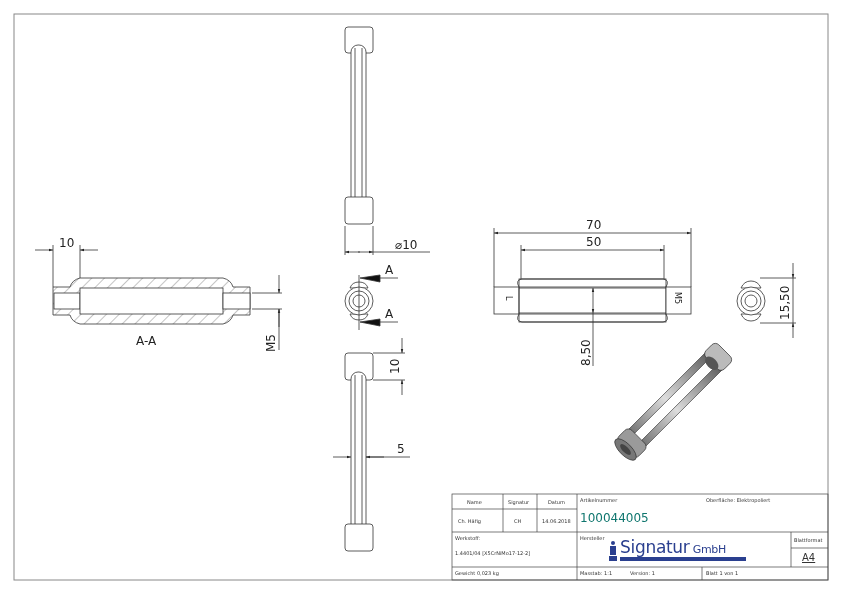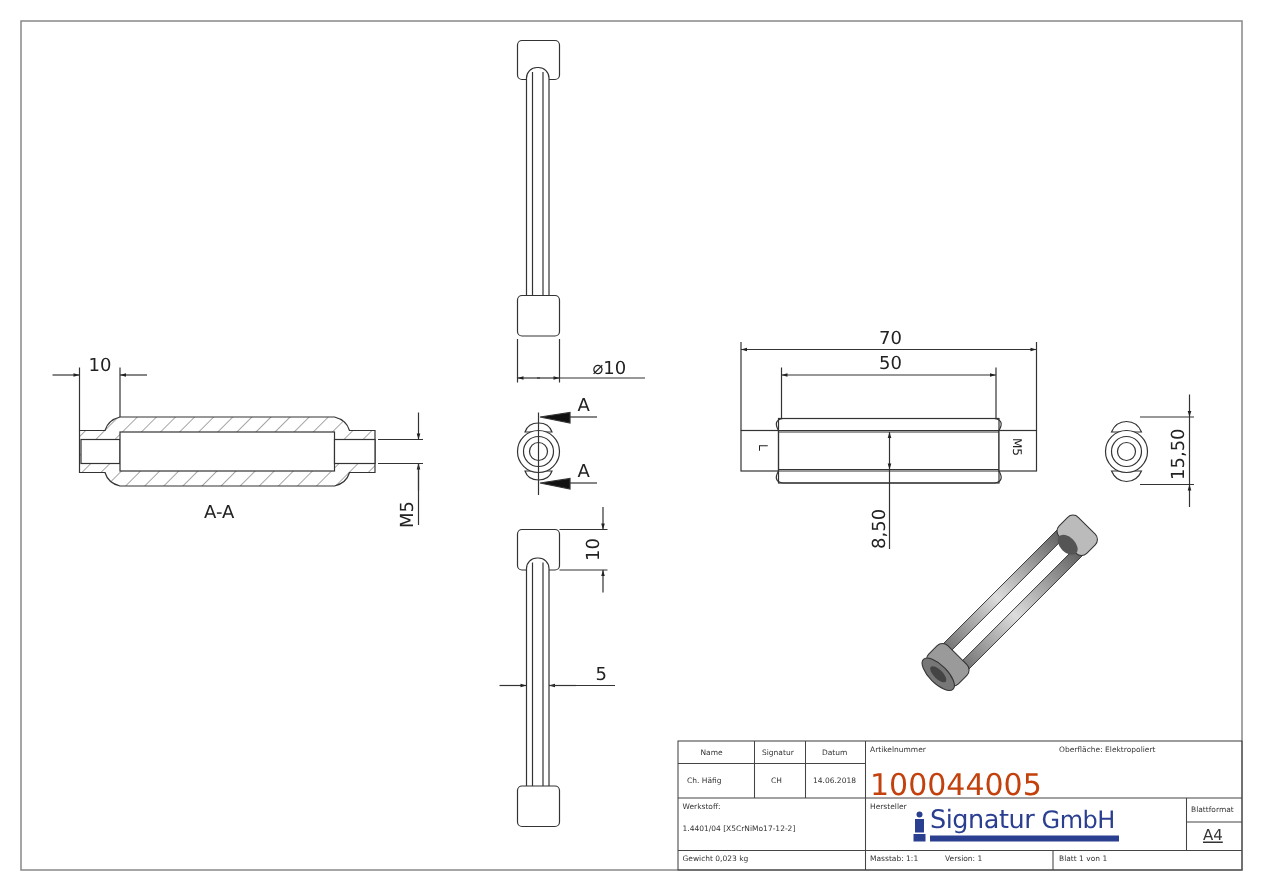--- a/index.html
+++ b/index.html
@@ -1,23 +1,23 @@
 <!DOCTYPE html>
 <html><head>
 <meta charset="utf-8">
 <style>
   html,body{margin:0;padding:0;background:#fff;}
   body{width:842px;height:595px;position:relative;overflow:hidden;font-family:"DejaVu Sans","Liberation Sans",sans-serif;color:#222;}
   #sheet{position:absolute;left:0;top:0;width:842px;height:595px;}
   .tb{position:absolute;font-size:5px;color:#333;white-space:nowrap;}
-  .tb.big{font-size:20px;color:#c2410c;}
+  .tb.big{font-size:12px;color:#0f766e;}
   .tb.med{font-size:10px;}
   .logo{position:absolute;left:608px;top:540px;width:140px;height:22px;}
   .logo-text{position:absolute;left:12px;top:-3px;font-size:17px;color:#2a3f8f;font-family:"DejaVu Sans",sans-serif;letter-spacing:-0.3px;}
-  .logo-gmbh{font-size:16px;}
+  .logo-gmbh{font-size:11px;}
   .logo-bar{position:absolute;left:12px;top:17px;width:126px;height:4px;background:#2a3f8f;}
   .logo-man{position:absolute;left:0;top:0;width:10px;height:22px;}
   .dimtxt{font-family:"DejaVu Sans",sans-serif;font-size:12px;fill:#222;}
 </style>
 </head>
 <body>
 
 <div id="sheet">
 <svg width="842" height="595" viewBox="0 0 842 595" xmlns="http://www.w3.org/2000/svg">
   <defs>

